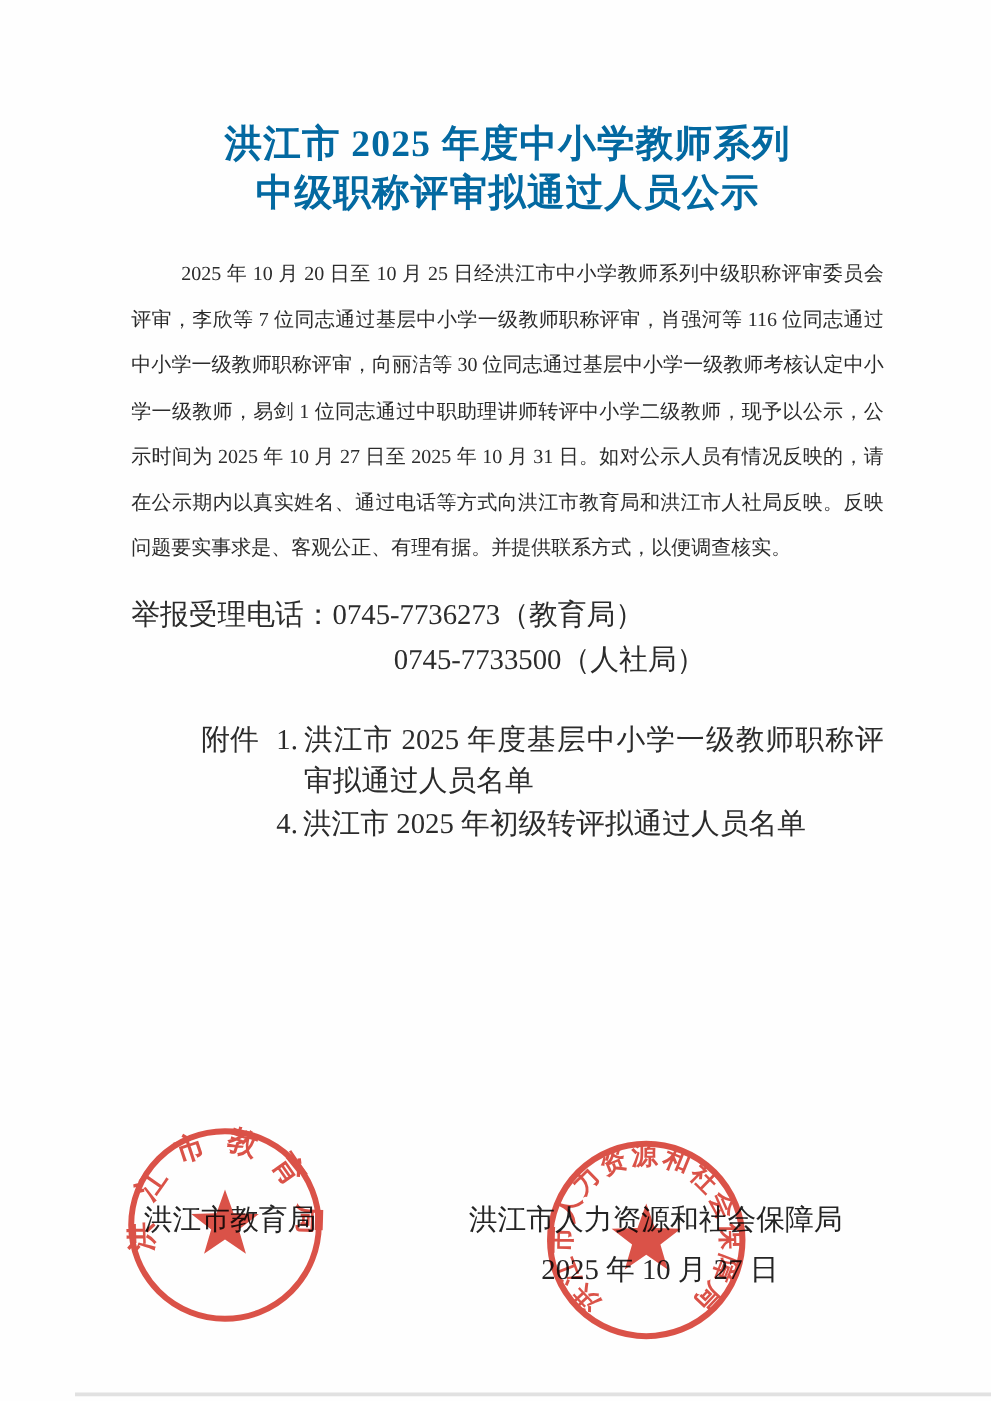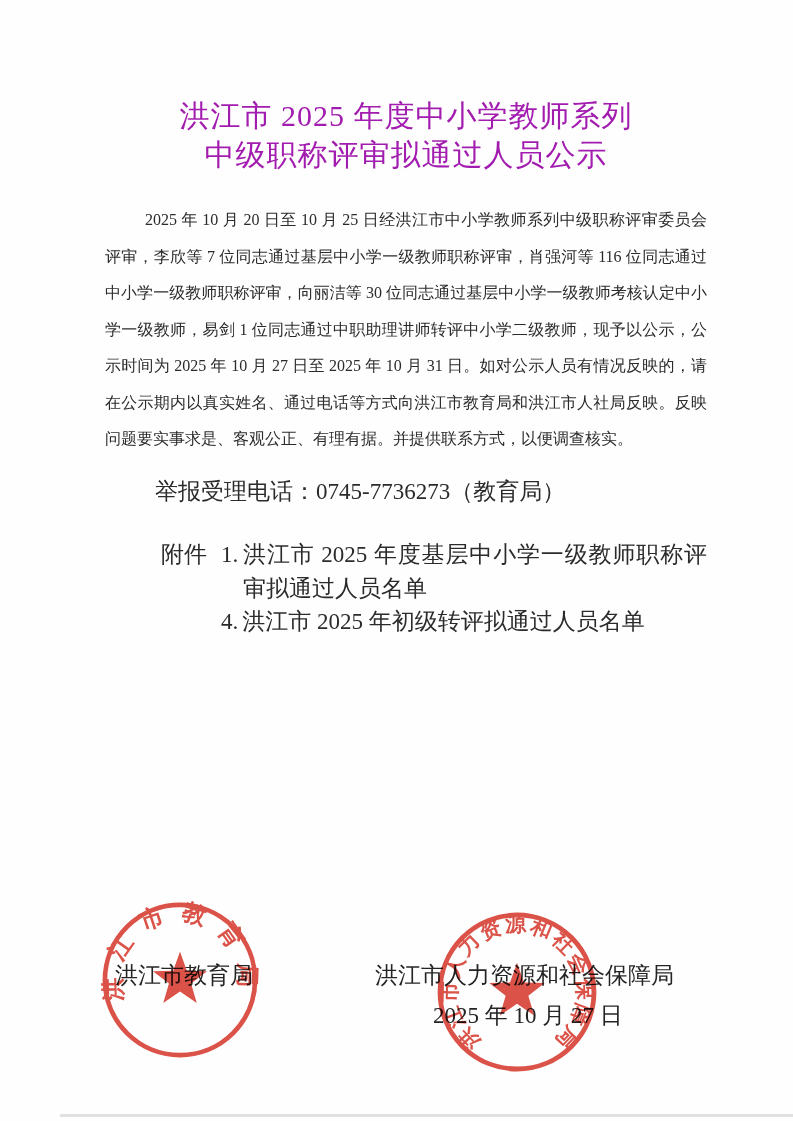--- a/index.html
+++ b/index.html
@@ -10,30 +10,30 @@
     background:#fefefe;
     overflow:hidden;
     font-family:"Liberation Serif","DejaVu Serif",serif;
     color:#2b2b2b;
   }
   .doc {
     position:absolute;
     left:105px; top:96px;
     width:602px;
   }
-  .title { text-align:center; font-weight:normal; color:#a21caf;
+  .title { text-align:center; font-weight:bold; color:#0369a1;
            font-size:30px; line-height:39px; letter-spacing:1px; }
   .body-text {
     margin-top:28px;
     font-size:16px; line-height:36.5px;
     text-align:justify;
     text-indent:40px;
   }
   .hotline { font-size:23px; line-height:36.5px; white-space:nowrap; }
-  .hotline-1 { margin-left:50px; }
+  .hotline-1 { }
   .hotline-2 { margin-left:210px; }
   .attach-block { margin-top:28px; font-size:23px; line-height:33.5px; display:flex; }
   .attach-label { margin-left:56px; white-space:nowrap; }
   .attach-list { margin-left:14px; width:487px; }
   .attach-item { padding-left:22px; text-indent:-22px; text-align:justify; }
   .attach-no { padding-right:4px; }
   .sig { position:absolute; font-size:23px; white-space:nowrap; color:#242424; }
   .sig-left  { left:115px; top:960px; }
   .sig-right { left:375px; top:960px; }
   .doc-date  { position:absolute; left:433px; top:1000px; font-size:23px; white-space:nowrap; color:#242424; }
@@ -52,20 +52,23 @@
   <div class="doc">
     <div class="title">
       <div>洪江市 2025 年度中小学教师系列</div>
       <div>中级职称评审拟通过人员公示</div>
     </div>
 
     <p class="body-text">2025 年 10 月 20 日至 10 月 25 日经洪江市中小学教师系列中级职称评审委员会评审，李欣等 7 位同志通过基层中小学一级教师职称评审，肖强河等 116 位同志通过中小学一级教师职称评审，向丽洁等 30 位同志通过基层中小学一级教师考核认定中小学一级教师，易剑 1 位同志通过中职助理讲师转评中小学二级教师，现予以公示，公示时间为 2025 年 10 月 27 日至 2025 年 10 月 31 日。如对公示人员有情况反映的，请在公示期内以真实姓名、通过电话等方式向洪江市教育局和洪江市人社局反映。反映问题要实事求是、客观公正、有理有据。并提供联系方式，以便调查核实。</p>
 
     <div class="hotline hotline-1">
       <span>举报受理电话：</span><span>0745-7736273</span><span>（教育局）</span>
+    </div>
+    <div class="hotline hotline-2">
+      <span>0745-7733500</span><span>（人社局）</span>
     </div>
 
     <div class="attach-block">
       <div class="attach-label">附件</div>
       <div class="attach-list">
         <div class="attach-item"><span class="attach-no">1.</span><span>洪江市 2025 年度基层中小学一级教师职称评审拟通过人员名单</span></div>
         <div class="attach-item"><span class="attach-no">4.</span><span>洪江市 2025 年初级转评拟通过人员名单</span></div>
       </div>
     </div>
   </div>

